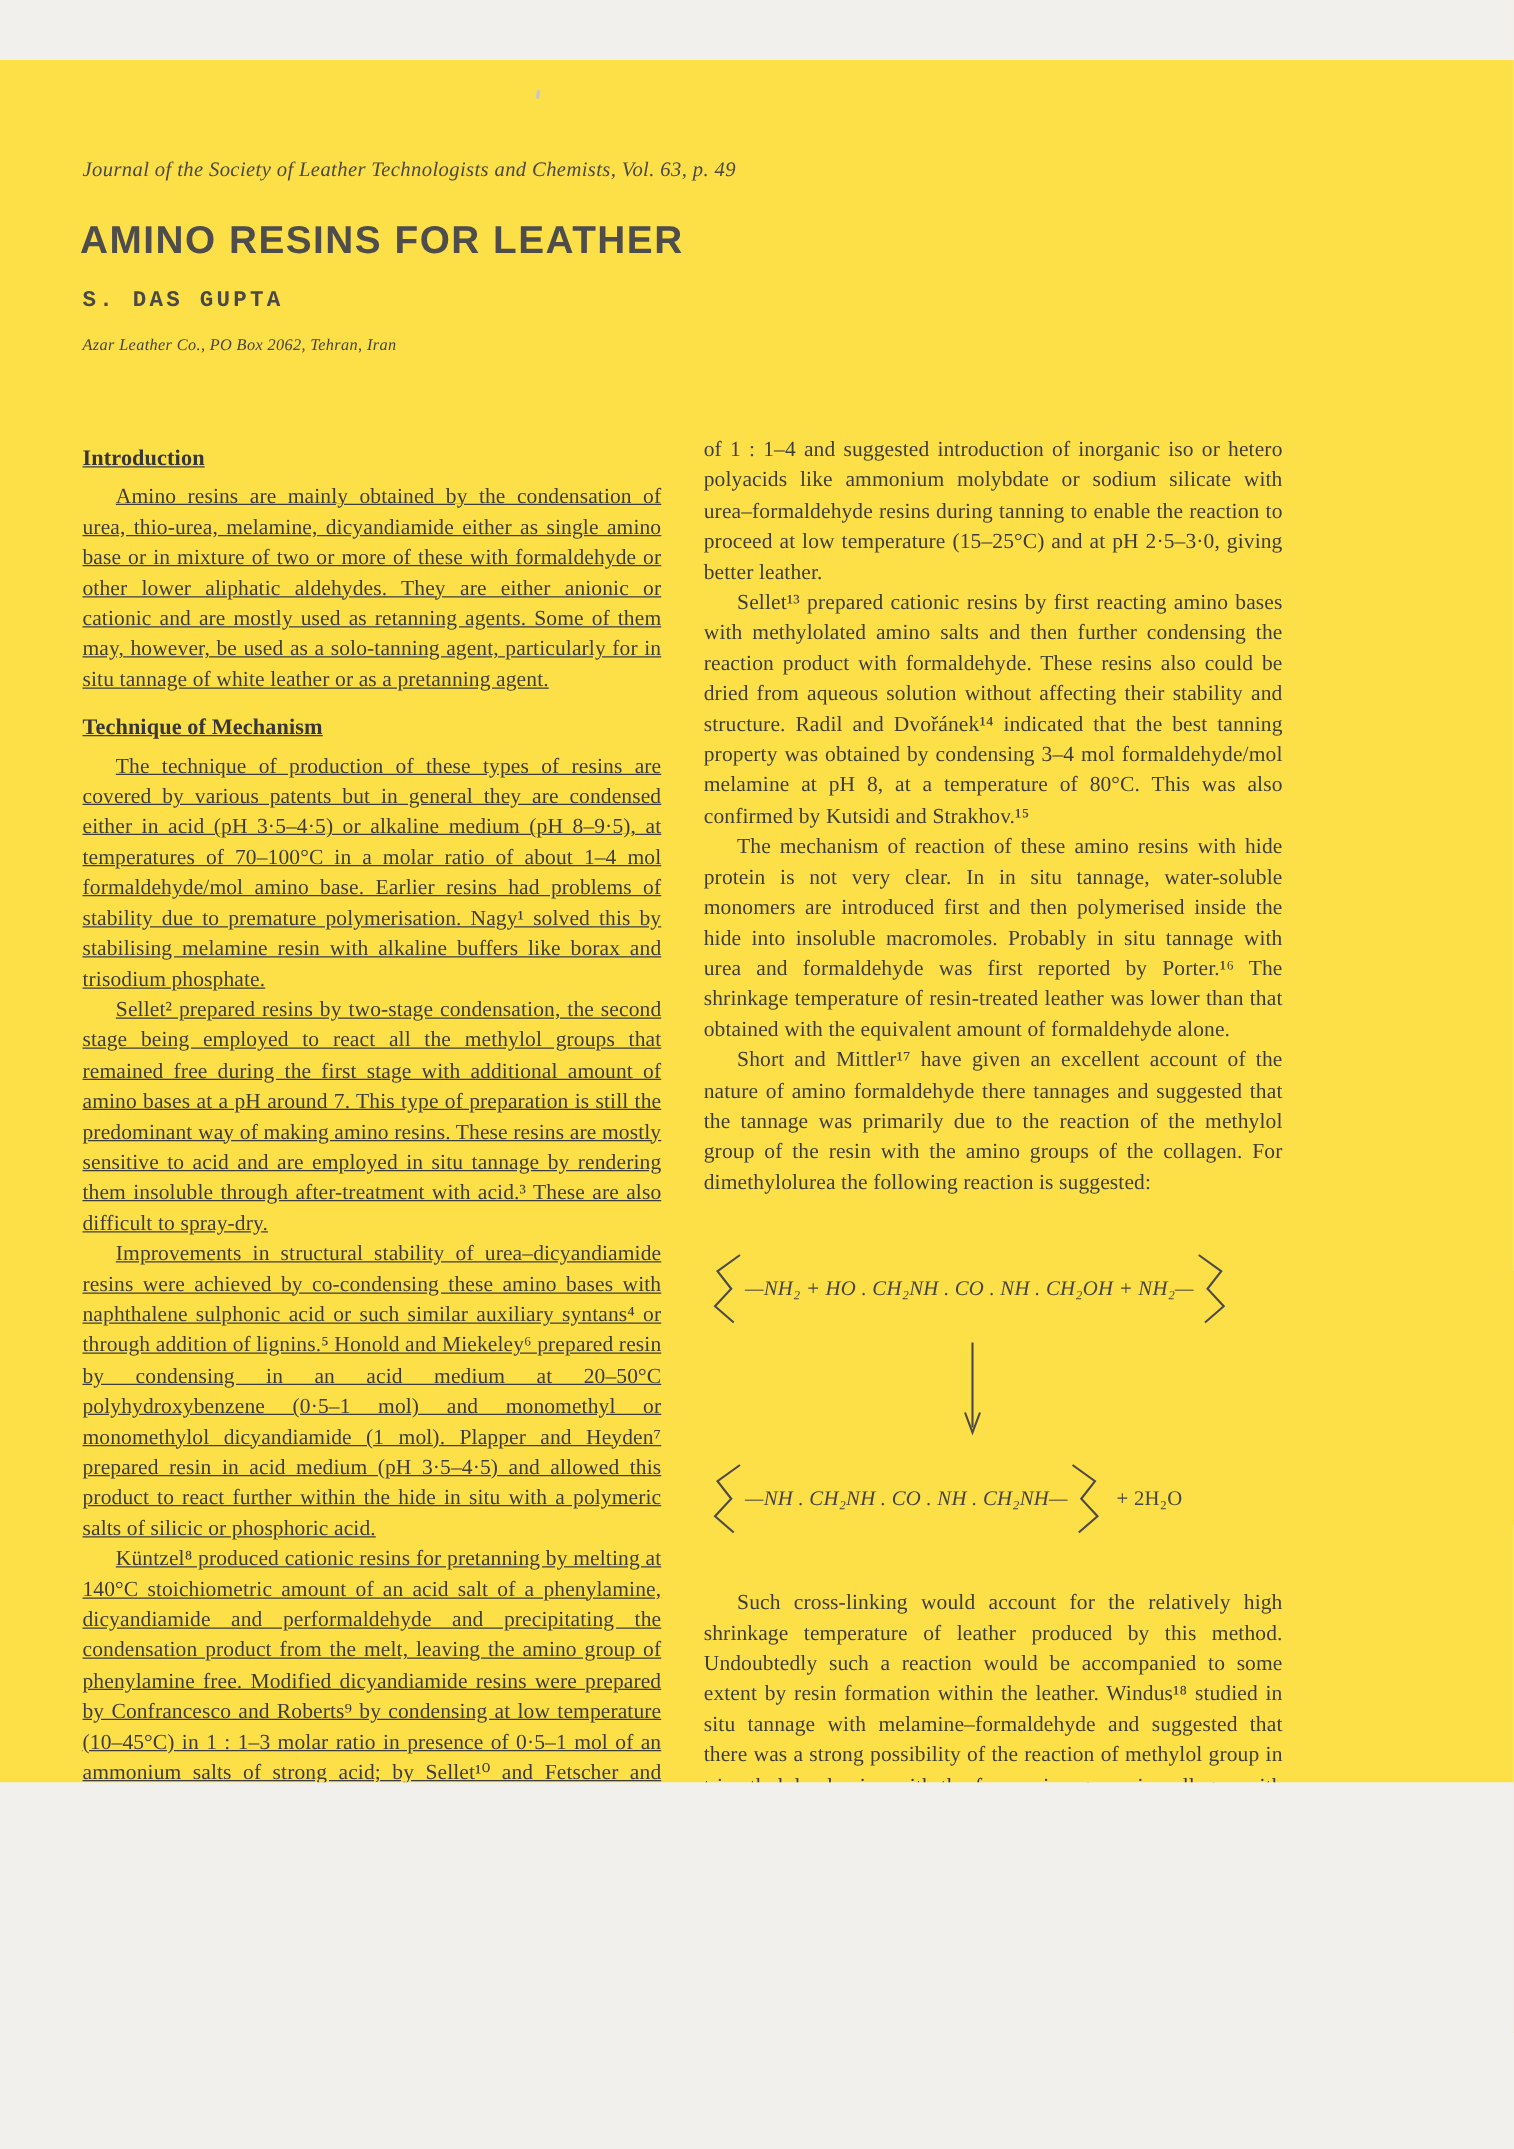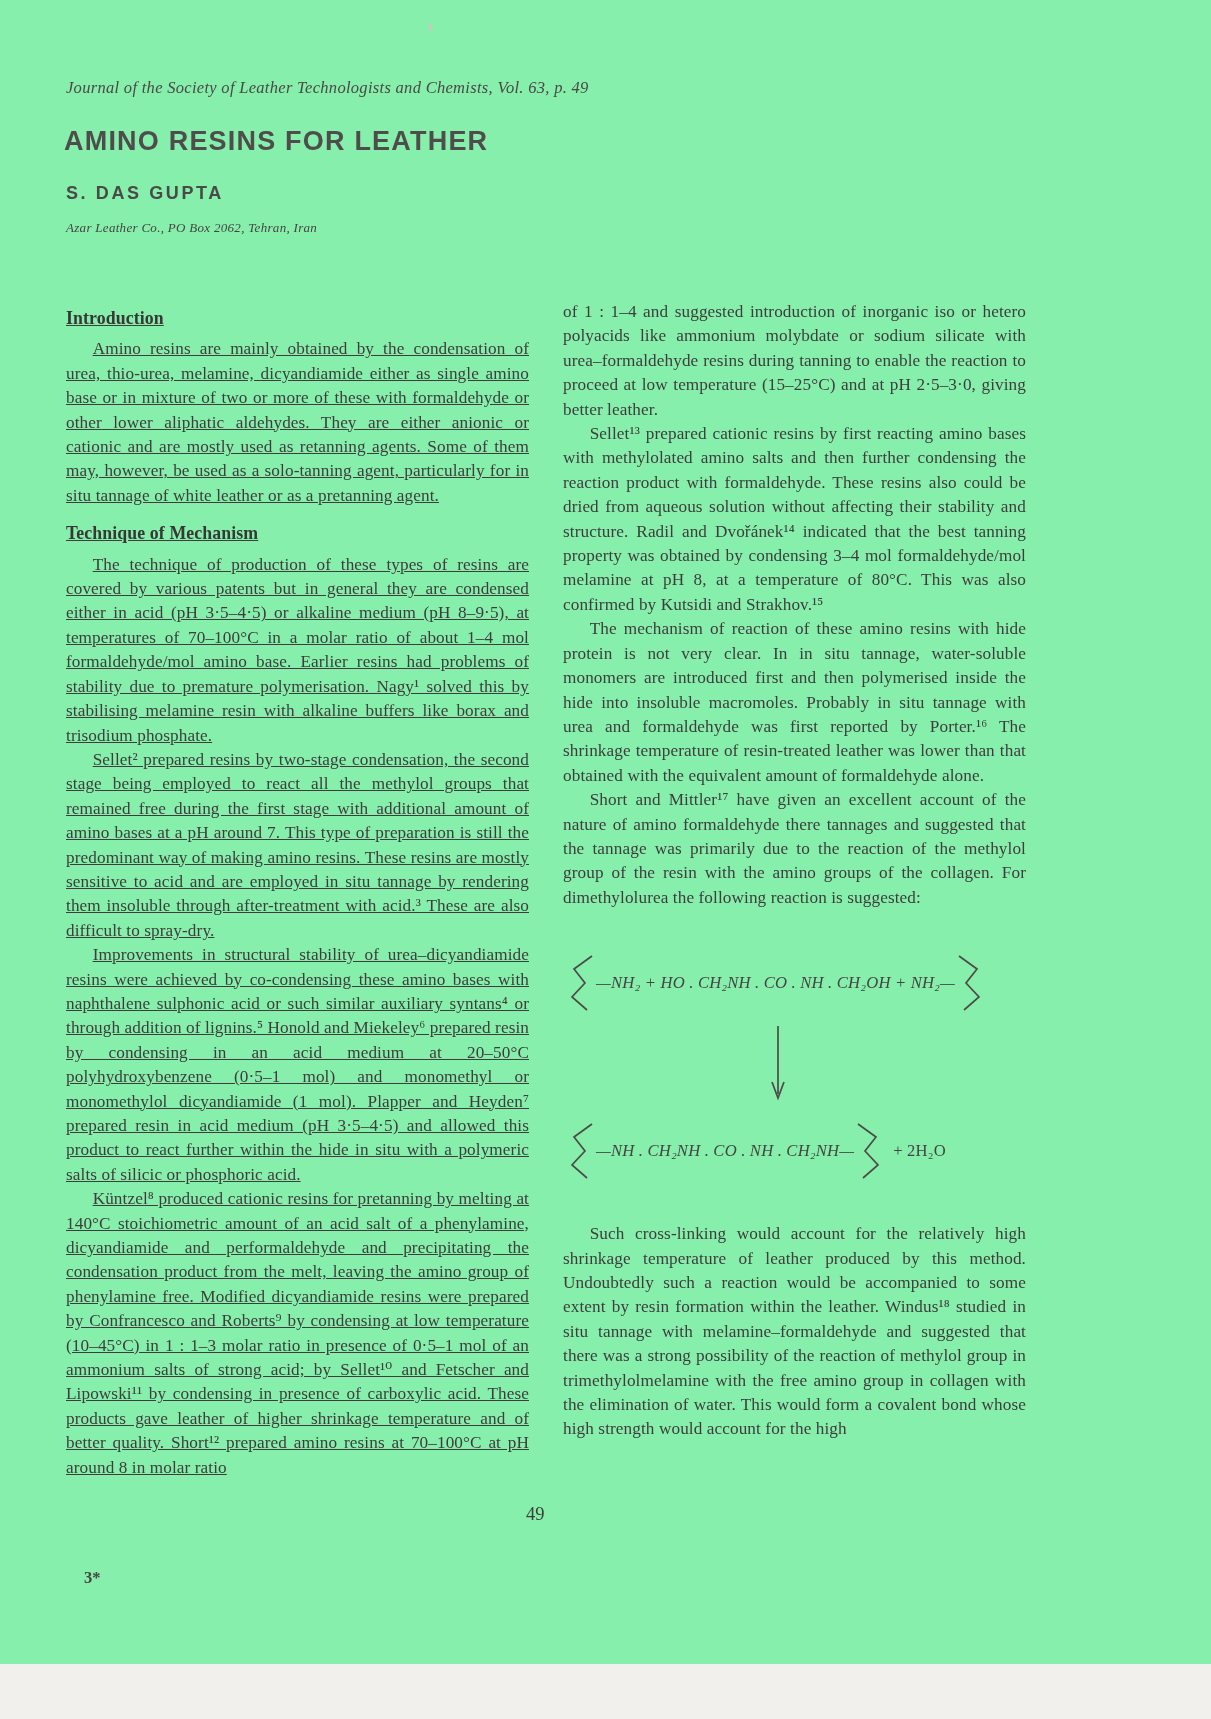--- a/index.html
+++ b/index.html
@@ -3,25 +3,26 @@
 <meta charset="utf-8">
 <style>
   html, body {
     margin: 0;
     padding: 0;
     background: #f1f0ed;
   }
   .page {
     position: relative;
     width: 1211px;
-    height: 1664px;
-    background: #86efac;
+    height: 1378px;
+    background: #fde047;
     font-family: "Liberation Serif", "DejaVu Serif", serif;
     color: #3e3d3b;
     overflow: hidden;
+    margin-top: 48px;
   }
   .speck {
     position: absolute;
     left: 429px; top: 24px;
     width: 3px; height: 7px;
     background: #c9c8c5;
     border-radius: 2px;
     transform: rotate(12deg);
   }
   .journal-line {
@@ -31,28 +32,28 @@
     font-size: 16.5px;
     letter-spacing: 0.3px;
     color: #4a4946;
   }
   .title {
     position: absolute;
     left: 64px; top: 126px;
     margin: 0;
     font-family: "Liberation Sans", "DejaVu Sans", sans-serif;
     font-weight: 700;
-    font-size: 27px;
+    font-size: 31px;
     letter-spacing: 1.2px;
     color: #4e4d4b;
   }
   .author {
     position: absolute;
     left: 66px; top: 183px;
-    font-family: Liberation Sans, sans-serif;
+    font-family: Liberation Mono, monospace;
     font-weight: 700;
     font-size: 18px;
     letter-spacing: 2.6px;
     color: #4a4947;
   }
   .affiliation {
     position: absolute;
     left: 66px; top: 220px;
     font-style: italic;
     font-size: 13px;

